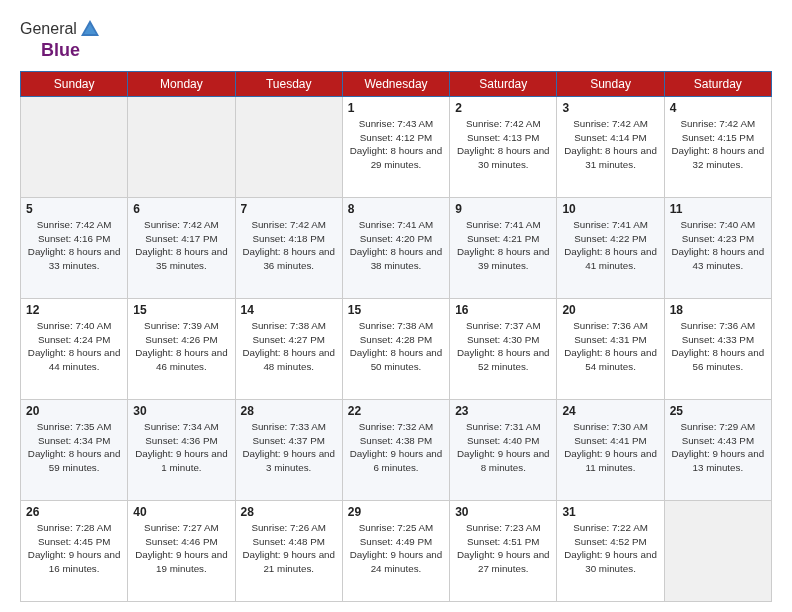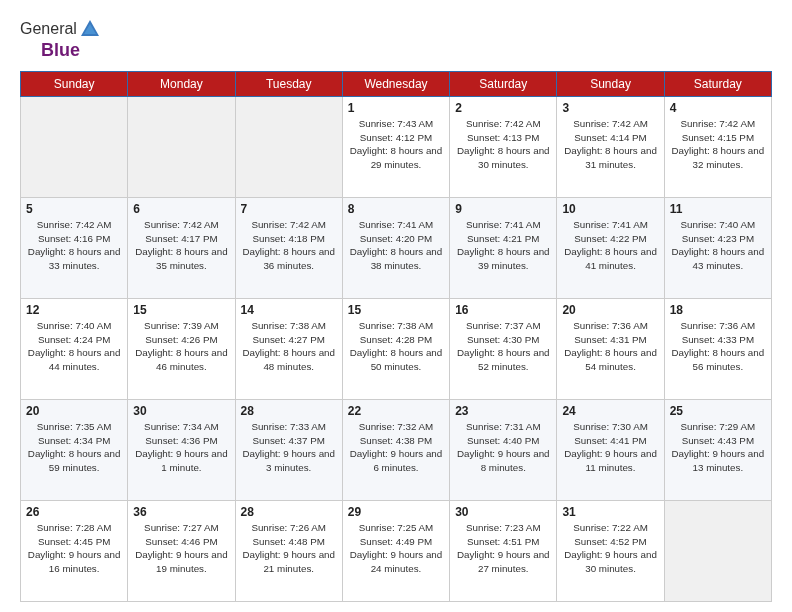--- a/index.html
+++ b/index.html
@@ -237,21 +237,21 @@
             <span class="day-num">25</span>
             <div class="cell-content">Sunrise: 7:29 AM<br>Sunset: 4:43 PM<br>Daylight: 9 hours and 13 minutes.</div>
           </td>
         </tr>
         <tr>
           <td>
             <span class="day-num">26</span>
             <div class="cell-content">Sunrise: 7:28 AM<br>Sunset: 4:45 PM<br>Daylight: 9 hours and 16 minutes.</div>
           </td>
           <td>
-            <span class="day-num">36</span>
+            <span class="day-num">40</span>
             <div class="cell-content">Sunrise: 7:27 AM<br>Sunset: 4:46 PM<br>Daylight: 9 hours and 19 minutes.</div>
           </td>
           <td>
             <span class="day-num">28</span>
             <div class="cell-content">Sunrise: 7:26 AM<br>Sunset: 4:48 PM<br>Daylight: 9 hours and 21 minutes.</div>
           </td>
           <td>
             <span class="day-num">29</span>
             <div class="cell-content">Sunrise: 7:25 AM<br>Sunset: 4:49 PM<br>Daylight: 9 hours and 24 minutes.</div>
           </td>

